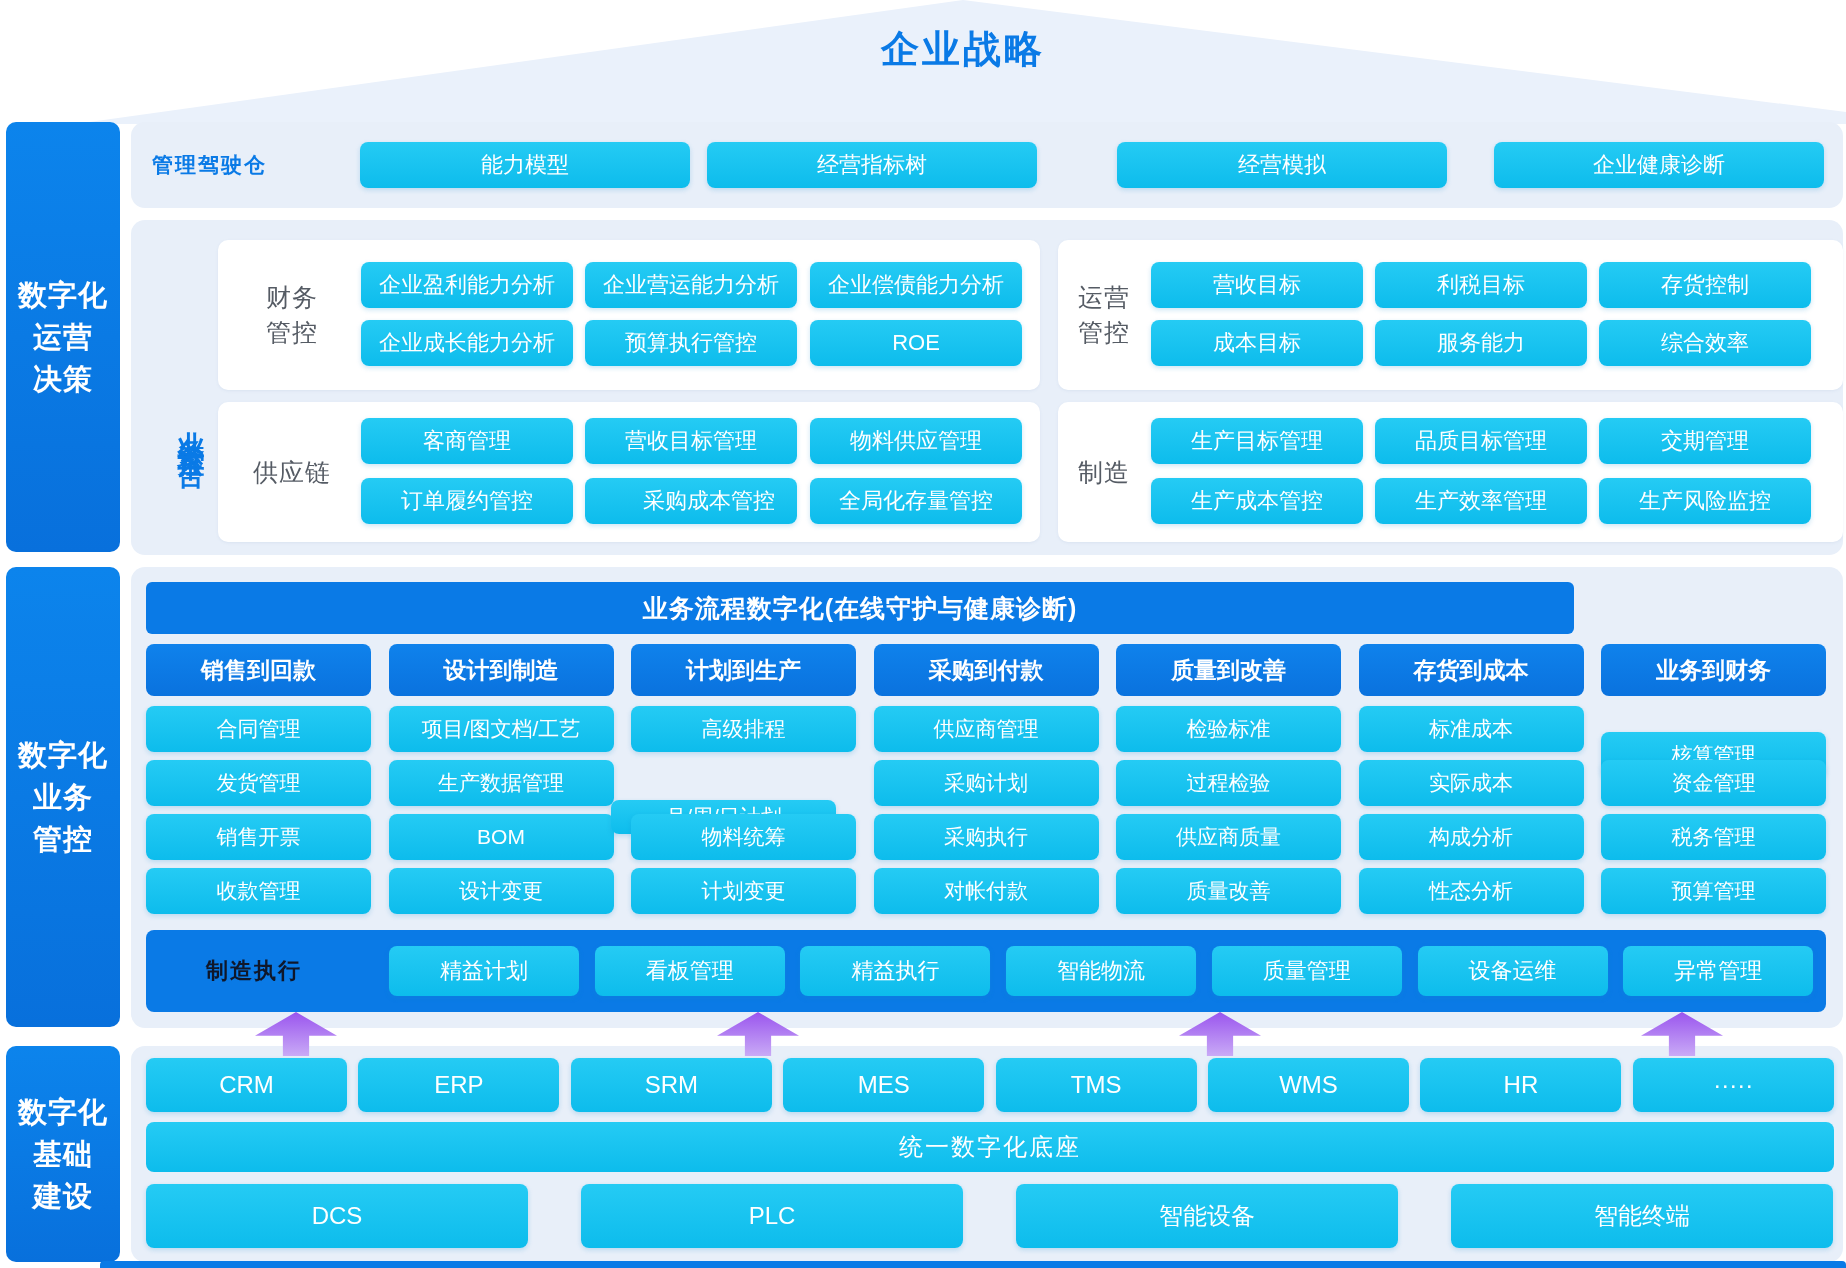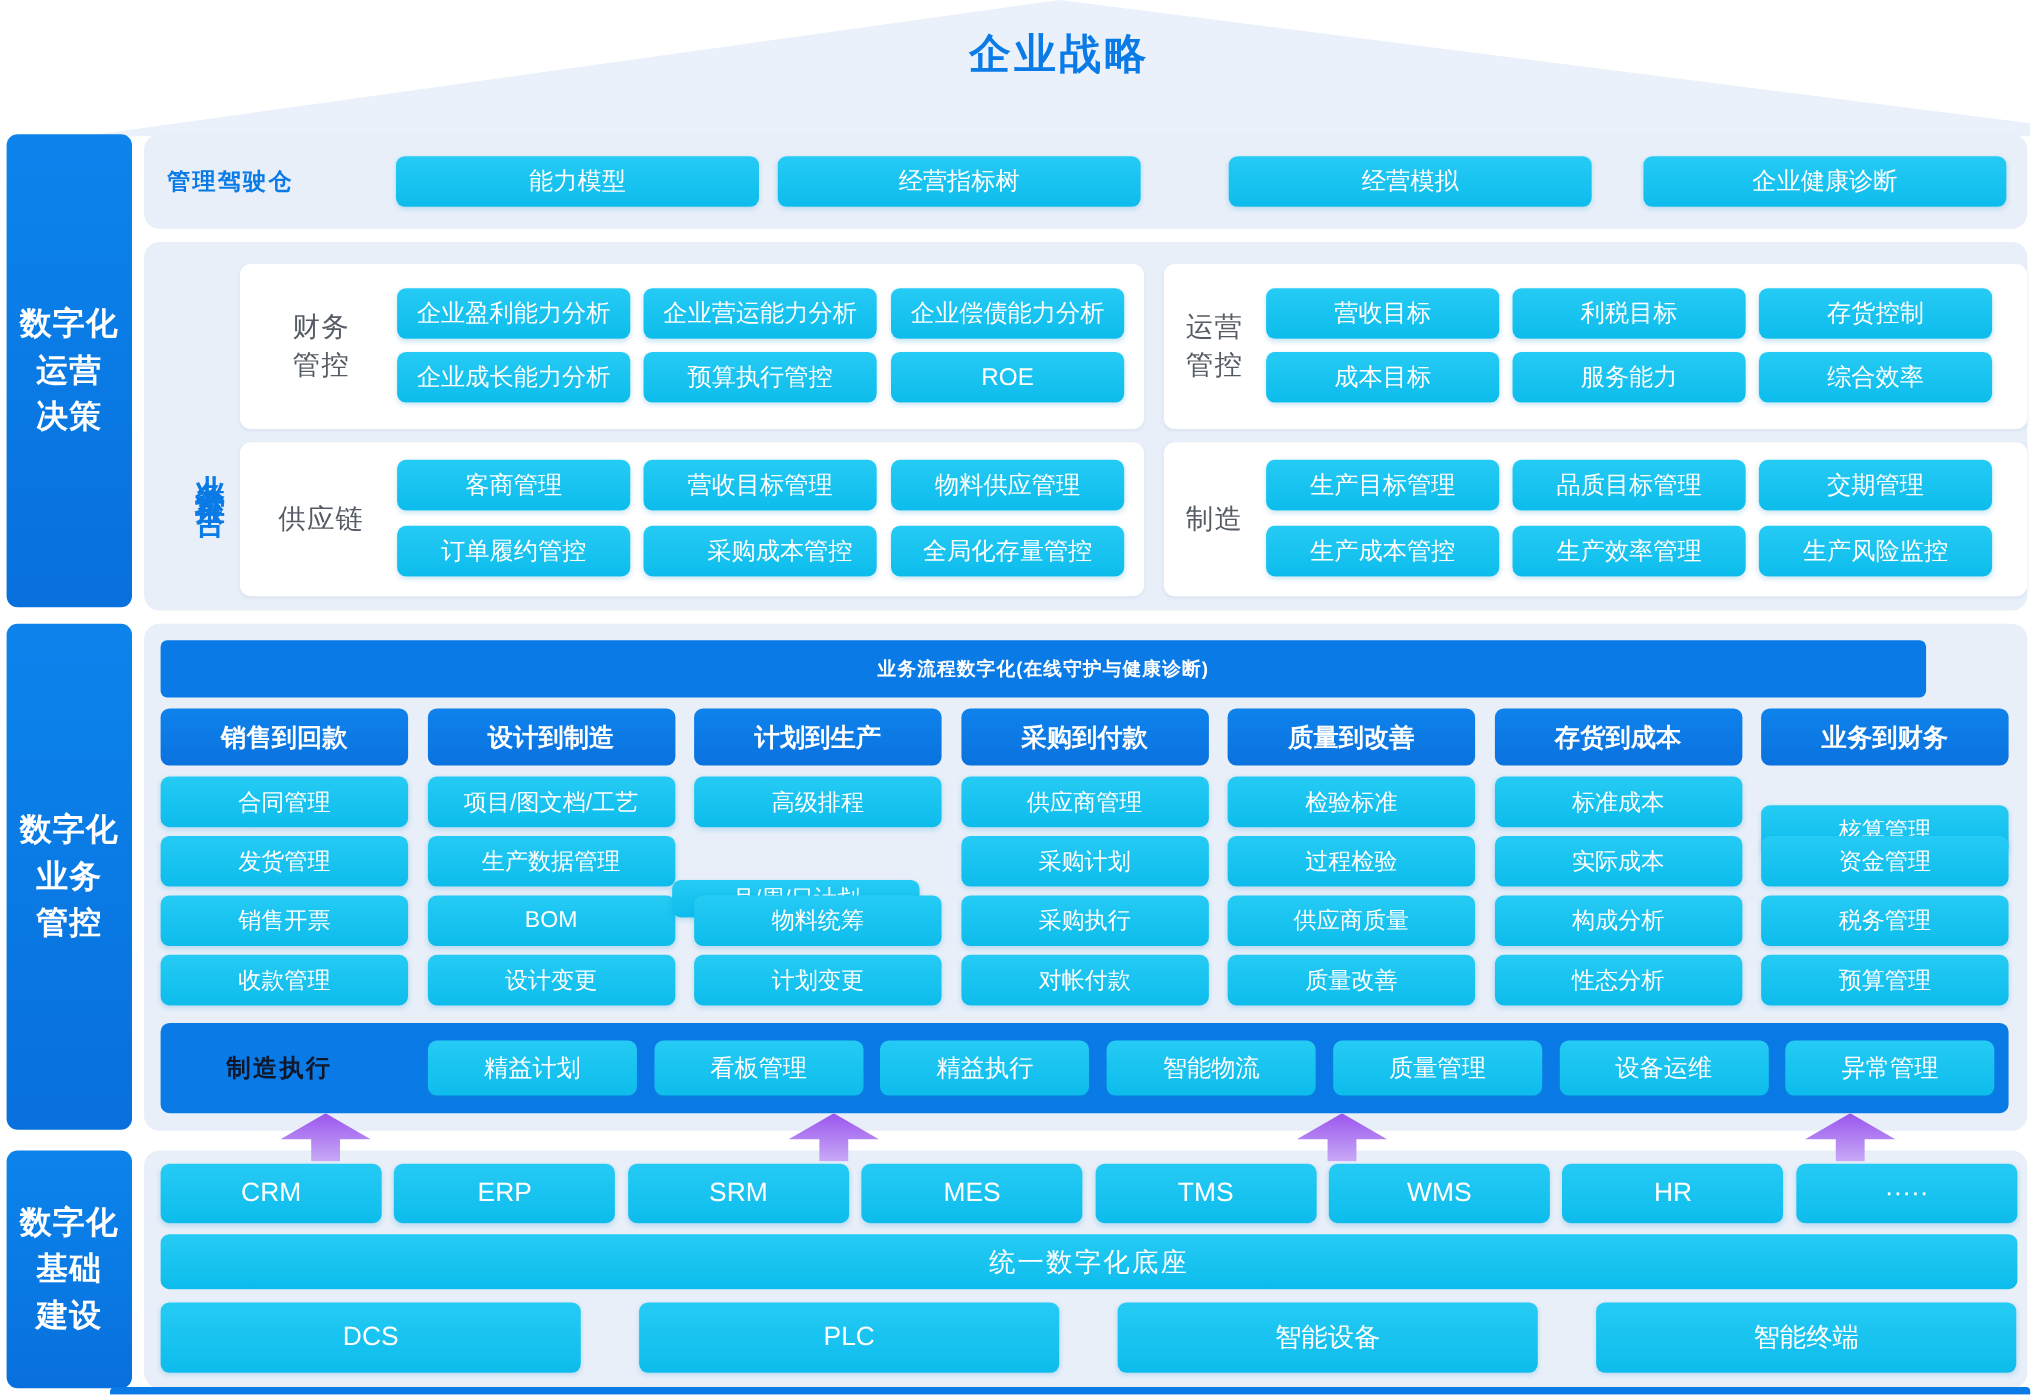--- a/index.html
+++ b/index.html
@@ -27,22 +27,22 @@
   .cell{font-size:21px}
   .panel-labelA{position:absolute;left:21px;top:0;height:100%;display:flex;align-items:center;
     font-weight:bold;font-size:21px;color:var(--blue);letter-spacing:2px}
   .v-label{position:absolute;left:42px;top:96px;height:224px;writing-mode:vertical-lr;
     text-orientation:upright;display:flex;align-items:center;justify-content:center;
     font-weight:bold;font-size:27px;color:var(--blue);letter-spacing:6px}
   .whitebox{position:absolute;background:#fff;border-radius:10px;box-shadow:0 1px 3px rgba(120,150,190,.12)}
   .grouplabel{position:absolute;top:0;display:flex;align-items:center;justify-content:center;
     color:#555B64;font-size:25px;text-align:center}
   .grouplines{line-height:35px;letter-spacing:1px}
-  .banner{position:absolute;left:15px;top:15px;width:1605px;height:52px;background:var(--blue);
-    border-radius:6px;color:#fff;font-weight:bold;font-size:17px;display:flex;align-items:center;
+  .banner{position:absolute;left:15px;top:15px;width:1428px;height:52px;background:var(--blue);
+    border-radius:6px;color:#fff;font-weight:bold;font-size:25px;display:flex;align-items:center;
     justify-content:center;letter-spacing:1px}
   .mesbar{position:absolute;left:15px;top:363px;width:1680px;height:82px;background:var(--blue);border-radius:8px}
   .mes-label{position:absolute;left:60px;top:0;height:100%;display:flex;align-items:center;
     color:#0f172a;font-weight:bold;font-size:22px;letter-spacing:2px}
   .basebar{position:absolute;left:15px;top:76px;width:1688px;height:50px;border-radius:8px;
     background:linear-gradient(180deg,#25CBF4,#0DBCEC);color:#fff;font-size:24px;
     display:flex;align-items:center;justify-content:center;letter-spacing:2px}
   .sysbtn{font-size:24px}
   .devbtn{font-size:24px}
   .arrow{position:absolute;width:82px;height:44px;

